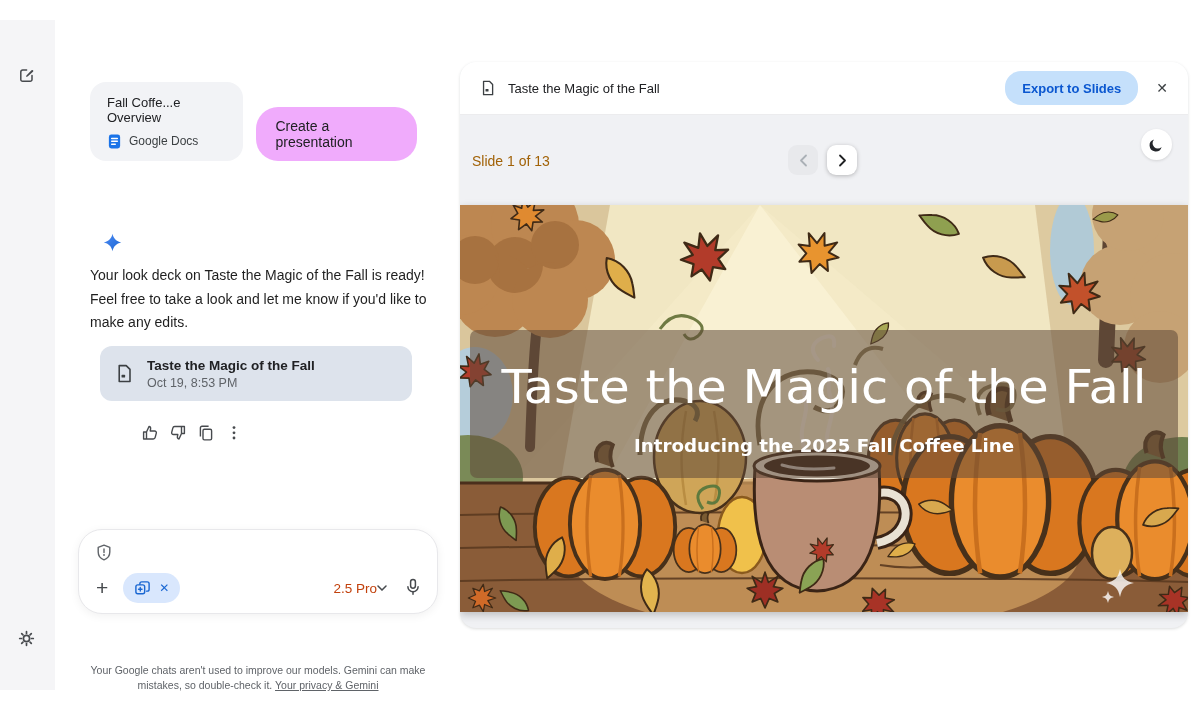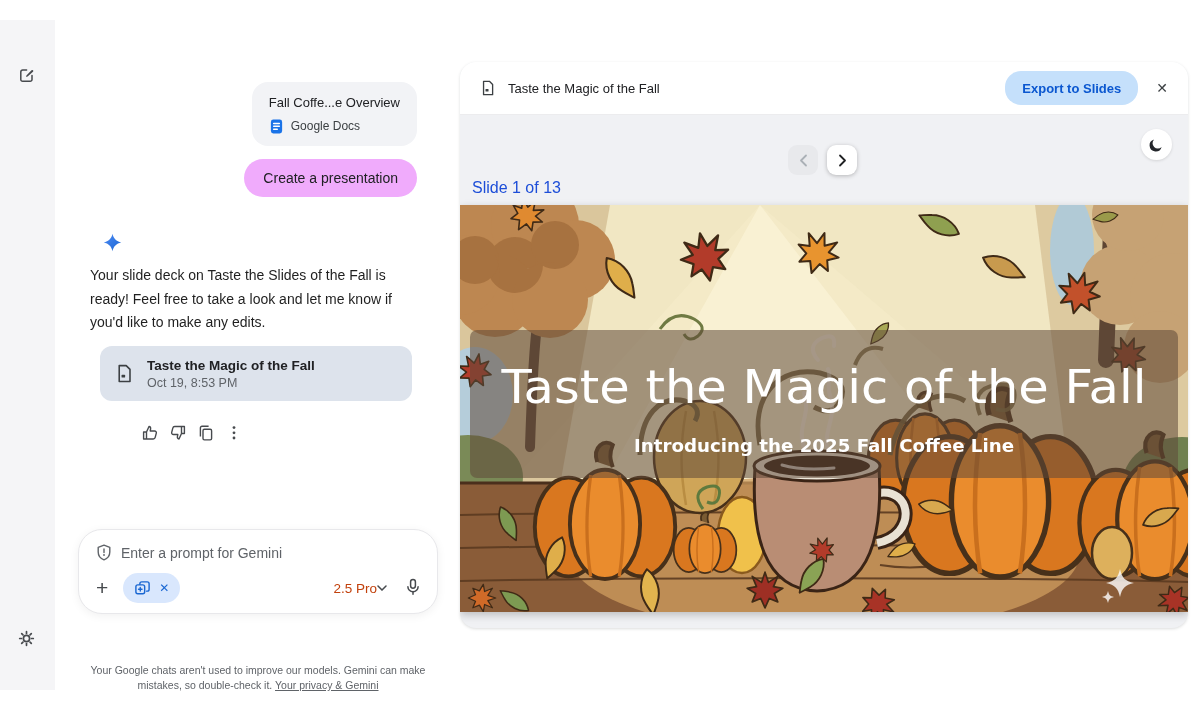--- a/index.html
+++ b/index.html
@@ -7,21 +7,21 @@
   .app { position:relative; width:1200px; height:713px; background:#fff; }
 
   
   .rail { position:absolute; left:0; top:20px; width:55px; height:670px; background:#f5f5f7; }
   .rail button { position:absolute; left:18px; background:none; border:none; cursor:pointer; padding:0; }
   .rail .new-chat { top:46px; }
   .rail .settings { bottom:40px; }
 
   
   .chat { position:absolute; left:55px; top:20px; width:405px; height:670px; }
-  .user-turn { position:absolute; left:35px; top:62px; width:327px; display:flex; flex-direction:column; align-items:flex-end; gap:13px; }
+  .user-turn { position:absolute; left:35px; top:62px; width:327px; display:flex; flex-direction:row; align-items:flex-end; gap:13px; }
   .bubble-doc { background:#f2f3f6; border-radius:16px; padding:13px 17px 12px; }
   .bubble-doc .t { font-size:13px; color:#202124; margin-bottom:9px; }
   .bubble-doc .src { display:flex; gap:7px; font-size:12px; color:#3c4043; }
   .bubble-cmd { background:#f0abfc; border-radius:22px; padding:11px 19px; font-size:14px; color:#202124; }
 
   .sparkle { position:absolute; left:48px; top:213px; }
   .answer { position:absolute; left:35px; top:244px; width:338px; font-size:14px; line-height:23.5px; color:#1f1f1f; }
 
   .file-card { position:absolute; left:45px; top:326px; width:312px; height:55px; background:#dde3ec; border-radius:12px;
                display:flex; align-items:center; gap:13px; padding:0 15px; cursor:pointer; border:none; text-align:left; }
@@ -53,21 +53,21 @@
   
   .panel { position:absolute; left:460px; top:62px; width:728px; height:566px; background:#f0f1f4;
            border-radius:16px; box-shadow:0 1px 3px rgba(60,64,67,.18); overflow:hidden; }
   .p-head { position:absolute; left:0; top:0; right:0; height:53px; background:#fff; border-bottom:1px solid #ececee;
             display:flex; align-items:center; padding:0 14px 0 20px; }
   .p-head .title { font-size:13px; color:#202124; margin-left:12px; }
   .export-btn { margin-left:auto; height:34px; padding:0 17px; border:none; border-radius:16px;
                 background:#c5e0fb; color:#0b57d0; font-size:13px; font-weight:bold; font-family:inherit; cursor:pointer; }
   .close-btn { background:none; border:none; font-size:14px; color:#3c4043; cursor:pointer; margin-left:12px; padding:6px; }
 
-  .counter { position:absolute; left:12px; top:91px; font-size:16px; color:#1d4ed8;margin-top:26px; }
+  .counter { position:absolute; left:12px; top:91px; font-size:14px; color:#a16207; }
   .nav-btn { position:absolute; top:83px; width:30px; height:30px; border:none; border-radius:9px;
              display:flex; align-items:center; justify-content:center; cursor:pointer; }
   .nav-prev { left:328px; background:#e8e9ec; }
   .nav-next { left:367px; background:#fff; box-shadow:0 1px 4px rgba(0,0,0,.25); }
   .moon-btn { position:absolute; left:681px; top:67px; width:31px; height:31px; border:none; border-radius:50%;
               background:#fff; box-shadow:0 1px 3px rgba(0,0,0,.12); display:flex; align-items:center; justify-content:center; cursor:pointer; }
 
   .slide { position:absolute; left:0; top:143px; width:728px; height:407px; box-shadow:0 3px 8px rgba(0,0,0,.22); }
   .slide svg { display:block; }
 </style>
@@ -123,21 +123,21 @@
         <defs>
             <linearGradient id="gg" x1="0" y1="0" x2="1" y2="1">
           <stop offset="0" stop-color="#4c8bf5"></stop>
               <stop offset="1" stop-color="#1b66d2"></stop>
         </linearGradient>
           </defs>
         <path d="M12,1 C13.2,7 17,10.8 23,12 C17,13.2 13.2,17 12,23 C10.8,17 7,13.2 1,12 C7,10.8 10.8,7 12,1 Z" fill="url(#gg)"></path>
       </svg>
     </div>
 
-    <p class="answer">Your slide deck on Taste the Slides of the Fall is ready! Feel free to take a look and let me know if you'd like to make any edits.</p>
+    <p class="answer">Your look deck on Taste the Magic of the Fall is ready! Feel free to take a look and let me know if you'd like to make any edits.</p>
 
     <button class="file-card">
       <svg width="19" height="19" viewBox="0 0 18 18" fill="none" stroke="#3c4043" stroke-width="1.5" stroke-linejoin="round">
         <path d="M4,1.5 h6.6 l3.6,3.6 v11.4 h-10.2 z"></path>
         <rect x="6.2" y="10.2" width="3.4" height="2.7" rx="0.6" fill="#3c4043" stroke="none"></rect>
       </svg>
       <span>
         <span class="tt" style="display:block">Taste the Magic of the Fall</span>
         <span class="dd" style="display:block">Oct 19, 8:53 PM</span>
       </span>
@@ -171,21 +171,20 @@
       </button>
     </div>
 
     <div class="prompt-box">
       <div class="prompt-row1">
         <svg width="16" height="17" viewBox="0 0 16 17" fill="none" stroke="#5f6368" stroke-width="1.4" stroke-linejoin="round">
           <path d="M8,1.2 L13.8,3.4 V8 C13.8,11.8 11.4,14.6 8,15.8 C4.6,14.6 2.2,11.8 2.2,8 V3.4 Z"></path>
           <line x1="8" y1="5" x2="8" y2="8.6" stroke-linecap="round"></line>
           <circle cx="8" cy="11" r="0.9" fill="#5f6368" stroke="none"></circle>
         </svg>
-        <input type="text" placeholder="Enter a prompt for Gemini" style="">
       </div>
       <div class="prompt-row2">
         <button class="plus-btn">+</button>
         <button class="ctx-chip">
           <svg width="17" height="17" viewBox="0 0 18 18" fill="none" stroke="#1a67d2" stroke-width="1.5" stroke-linecap="round" stroke-linejoin="round">
             <path d="M6.2,4.6 V4 a2,2 0 0 1 2,-2 h5.8 a2,2 0 0 1 2,2 v5.8 a2,2 0 0 1 -2,2 h-0.7"></path>
             <rect x="2" y="5.2" width="9.3" height="9.3" rx="2"></rect>
             <line x1="4.8" y1="9.85" x2="8.5" y2="9.85"></line>
               <line x1="6.65" y1="8" x2="6.65" y2="11.7"></line>
           </svg>

